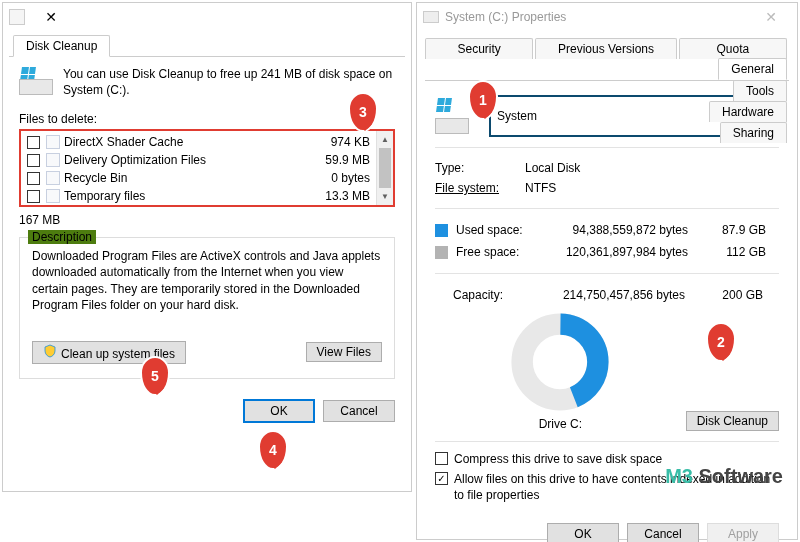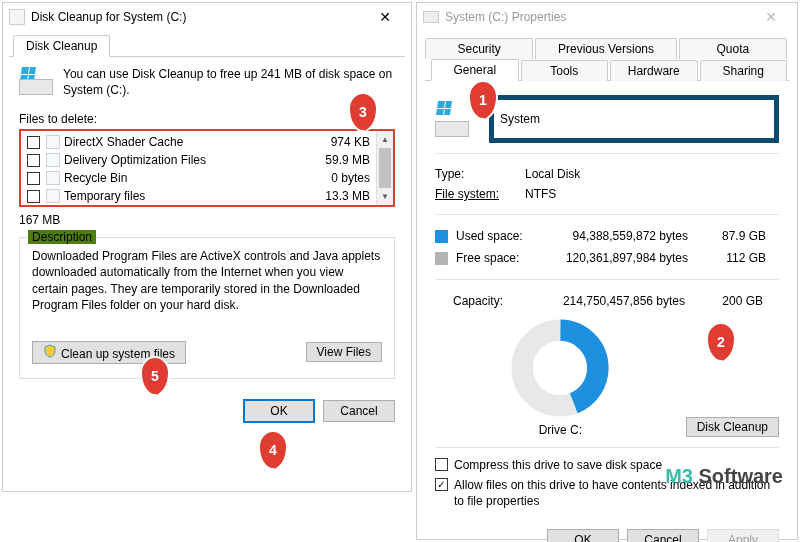--- a/index.html
+++ b/index.html
@@ -65,21 +65,21 @@
     position: absolute; bottom: 0; left: 0; width: 34px; height: 16px;
     background: #e8e8e8; border: 1px solid #bbb;
   }
   .drive-icon .win {
     position: absolute; top: 0; left: 2px; width: 14px; height: 14px;
     display: grid; grid-template: 1fr 1fr / 1fr 1fr; gap: 1px;
     transform: skewX(-8deg);
   }
   .drive-icon .win div { background: #2eaadc; }
   .inputbox {
-    border: 5px solid #0c4a6e; padding: 12px 6px; font-size: 12px; width: 100%;
+    border: 2px solid #0c4a6e; padding: 12px 6px; font-size: 12px; width: 100%;
     background: #fff;
   }
   .row { display: flex; align-items: center; }
   .sep-pad { height: 1px; background: #e3e3e3; margin: 10px 0; }
   .swatch { width: 13px; height: 13px; margin-right: 8px; }
   .statrow { display: flex; align-items: center; height: 22px; }
   .statrow .k { width: 100px; }
   .statrow .b { width: 150px; text-align: right; padding-right: 18px; }
   .statrow .g { width: 60px; text-align: right; }
   .donut { width: 100px; height: 100px; }
@@ -144,21 +144,20 @@
   }
   .watermark .m3 { color: #39bda7; font-weight: 800; }
   .red-outline { border: 2px solid #e03c31 !important; }
 </style>
 </head>
 <body>
 
 <div class="window" style="left:2px; top:2px; width:410px; height:490px;">
   <div class="titlebar">
     <span style="width:16px;height:16px;border:1px solid #ccc;margin-right:6px;background:#f5f5f5;"></span>
-    <span class="title">Disk Cleanup for System (C:)</span>
     <span class="close-x">✕</span>
   </div>
 
   <div class="tabstrip" style="margin:2px 6px 0 6px;">
     <div class="tab active">Disk Cleanup</div>
   </div>
 
   <div class="body">
     <div class="row" style="align-items:flex-start;">
       <div class="drive-icon">
@@ -248,21 +247,21 @@
     <span class="title gray">System (C:) Properties</span>
     <span class="close-x gray">✕</span>
   </div>
 
   <div style="padding:6px 8px 0 8px;">
     <div style="display:flex; border-bottom:none;">
       <div class="tab" style="flex:1;text-align:center;">Security</div>
       <div class="tab" style="flex:1.4;text-align:center;">Previous Versions</div>
       <div class="tab" style="flex:1;text-align:center;">Quota</div>
     </div>
-    <div class="tabstrip" style="padding-left:6px;margin-top:-1px;">
+    <div class="tabstrip" style="padding-left:6px;margin-top:-1px;flex-direction:column;">
       <div class="tab active" style="flex:1;text-align:center;">General</div>
       <div class="tab" style="flex:1;text-align:center;">Tools</div>
       <div class="tab" style="flex:1;text-align:center;">Hardware</div>
       <div class="tab" style="flex:1;text-align:center;">Sharing</div>
     </div>
   </div>
 
   <div class="body" style="padding:14px 18px 10px 18px;">
     <div class="row">
       <div class="drive-icon" style="width:44px;height:36px;">

